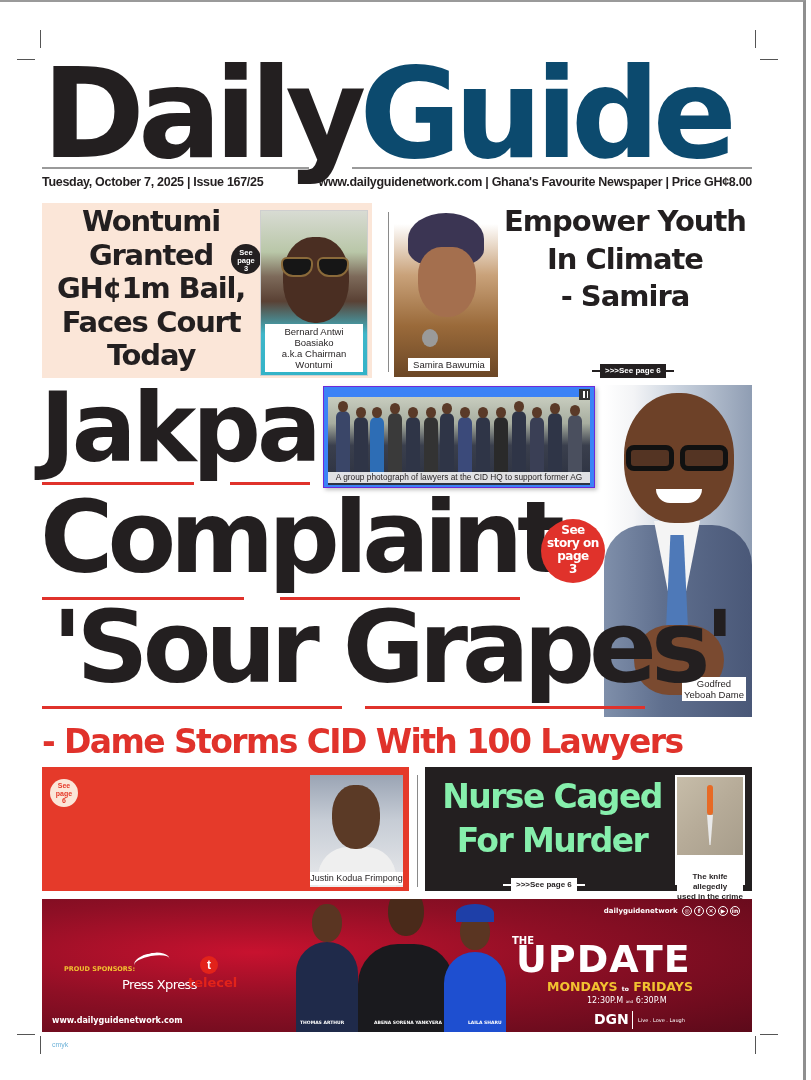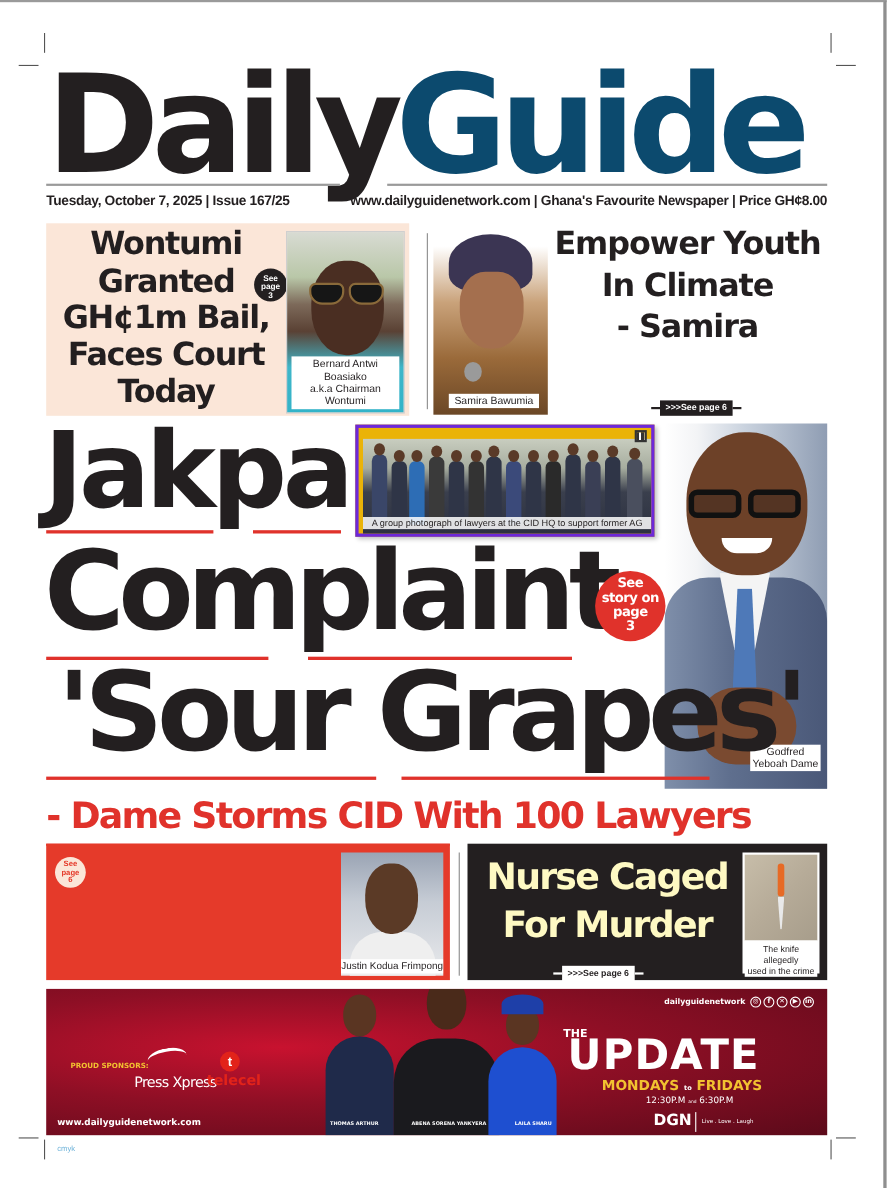--- a/index.html
+++ b/index.html
@@ -39,21 +39,21 @@
   .samira-head { position: absolute; left: 500px; top: 203px; width: 250px; text-align: center; font-family: "DejaVu Sans", sans-serif; font-weight: bold; font-size: 29px; line-height: 37.5px; letter-spacing: -1px; color: #231f20; }
   .see-pill-wrap { position: absolute; height: 28px; display: flex; align-items: center; }
   .see-pill-line { width: 8px; height: 2px; background: #231f20; }
   .see-pill { background: #231f20; color: #fff; font-size: 8px; font-weight: bold; padding: 2px 5px; line-height: 10px; white-space: nowrap; }
   .see-pill.light { background: #fff; color: #231f20; }
   .see-pill-line.light { background: #fff; }
 
   
   .rule-red { position: absolute; height: 3px; background: #e0322b; }
   .lead-word { position: absolute; font-family: "DejaVu Sans", sans-serif; font-weight: bold; color: #231f20; line-height: 1; white-space: nowrap; letter-spacing: -4px; }
-  .lawyers-photo { position: absolute; left: 323px; top: 386px; width: 272px; height: 102px; background: #eab308; border: 3px solid #6d28d9; box-shadow: 2px 2px 4px rgba(0,0,0,0.25); overflow: hidden; }
+  .lawyers-photo { position: absolute; left: 323px; top: 386px; width: 272px; height: 102px; background: #3b82f6; border: 1px solid #6d28d9; box-shadow: 2px 2px 4px rgba(0,0,0,0.25); overflow: hidden; }
   .lawyers-inner { position: absolute; left: 4px; top: 10px; width: 262px; height: 88px; background: linear-gradient(180deg, #c8cdbf 0%, #a7ad9f 30%, #3a3f4d 55%, #2c3140 100%); }
   .lawyer { position: absolute; bottom: 10px; width: 14px; height: 58px; border-radius: 6px 6px 0 0; background: #2f3547; }
   .lawyer::before { content: ""; position: absolute; left: 2px; top: -10px; width: 10px; height: 11px; border-radius: 50%; background: #5a3a28; }
   .lawyers-caption { position: absolute; left: 4px; bottom: 4px; width: 262px; background: rgba(255,255,255,0.85); font-size: 8.3px; text-align: center; line-height: 11px; color: #231f20; }
   .qr-icon { position: absolute; right: 4px; top: 2px; width: 11px; height: 11px; border: 2px solid #333; background: repeating-linear-gradient(90deg,#333 0 2px,#fff 2px 4px); }
 
   .dame-photo { position: absolute; left: 604px; top: 385px; width: 148px; height: 332px; overflow: hidden; background: linear-gradient(90deg, #ffffff 0%, #f3f4f6 20%, #c9d2de 50%, #8f9db3 100%); }
   .dame-head { position: absolute; left: 20px; top: 8px; width: 110px; height: 130px; border-radius: 48% 48% 46% 46%; background: #6d4128; }
   .dame-glasses { position: absolute; left: 14px; top: 60px; width: 120px; height: 26px; }
   .dame-glasses span { position: absolute; top: 0; width: 48px; height: 26px; border-radius: 8px; border: 5px solid #111; background: rgba(60,40,30,0.5); }
@@ -69,21 +69,21 @@
 
   
   .npp-box { position: absolute; left: 42px; top: 767px; width: 367px; height: 124px; background: #e53a2a; }
   .npp-head { position: absolute; left: 0; top: 4px; width: 265px; text-align: center; font-family: "DejaVu Sans", sans-serif; font-weight: bold; font-size: 28px; line-height: 38px; letter-spacing: -1.6px; color: #fff; }
   .see-circle-white { position: absolute; left: 8px; top: 12px; width: 28px; height: 28px; border-radius: 50%; background: #fbe6d8; color: #e53a2a; font-size: 7px; font-weight: bold; text-align: center; line-height: 7.5px; padding-top: 3px; }
   .justin-photo { position: absolute; left: 268px; top: 8px; width: 93px; height: 112px; overflow: hidden; background: linear-gradient(180deg,#9aa4b4 0%,#c6ccd5 40%,#e9eaec 100%); }
   .justin-head { position: absolute; left: 22px; top: 10px; width: 48px; height: 64px; border-radius: 45% 45% 48% 48%; background: #5b3a26; }
   .justin-body { position: absolute; left: 8px; top: 72px; width: 78px; height: 50px; border-radius: 30px 30px 0 0; background: #efefef; }
 
   .nurse-box { position: absolute; left: 425px; top: 767px; width: 327px; height: 124px; background: #231f20; }
-  .nurse-head { position: absolute; left: 4px; top: 8px; width: 246px; text-align: center; font-family: "DejaVu Sans", sans-serif; font-weight: bold; font-size: 33px; line-height: 44px; letter-spacing: -1.6px; color: #fef9c3; }
+  .nurse-head { position: absolute; left: 4px; top: 8px; width: 246px; text-align: center; font-family: "DejaVu Sans", sans-serif; font-weight: bold; font-size: 33px; line-height: 44px; letter-spacing: -1.6px; color: #86efac; }
   .knife-photo { position: absolute; left: 250px; top: 8px; width: 70px; height: 110px; background: #fff; padding: 2px; }
   .knife-inner { position: relative; width: 66px; height: 78px; background: linear-gradient(135deg,#c7bda9 0%,#b6ab98 50%,#a79d8b 100%); overflow: hidden; }
   .knife-handle { position: absolute; left: 30px; top: 8px; width: 6px; height: 30px; background: #e76a25; border-radius: 3px; }
   .knife-blade { position: absolute; left: 30px; top: 38px; width: 6px; height: 30px; background: #e9e9e9; clip-path: polygon(0 0,100% 0,60% 100%,40% 100%); }
 
   
   .ad-banner { position: absolute; left: 42px; top: 899px; width: 710px; height: 133px; overflow: hidden; background: radial-gradient(ellipse at 30% 40%, #c8122f 0%, #8e0f25 45%, #5c0a1a 100%); }
   .ad-person { position: absolute; bottom: 0; border-radius: 40px 40px 0 0; }
   .ad-face { position: absolute; border-radius: 48%; background: #5a3522; }
   .ad-text-small { position: absolute; font-family: "DejaVu Sans", sans-serif; font-weight: bold; color: #fff; white-space: nowrap; }
@@ -244,21 +244,21 @@
   <div class="see-pill-wrap" style="left:78px;top:104px;">
     <span class="see-pill-line light"></span>
     <span class="see-pill light">&gt;&gt;&gt;See page 6</span>
     <span class="see-pill-line light"></span>
   </div>
   <div class="knife-photo">
     <div class="knife-inner">
       <div class="knife-handle"></div>
       <div class="knife-blade"></div>
     </div>
-    <div class="photo-caption-white" style="position:relative;width:66px;font-size:8px;line-height:10px;padding-top:3px;">
+    <div class="photo-caption-white" style="position:relative;width:66px;font-size:8px;line-height:10px;padding-top:17px;font-weight:bold;">
       <div>The knife allegedly</div>
       <div>used in the crime</div>
     </div>
   </div>
 </div>
 
 <div class="ad-banner">
   <div class="ad-text-small" style="right:12px;top:7px;font-size:7px;">
     <span>dailyguidenetwork</span>
     <span class="social-icon">◎</span><span class="social-icon">f</span><span class="social-icon">✕</span><span class="social-icon">▶</span><span class="social-icon">in</span>

